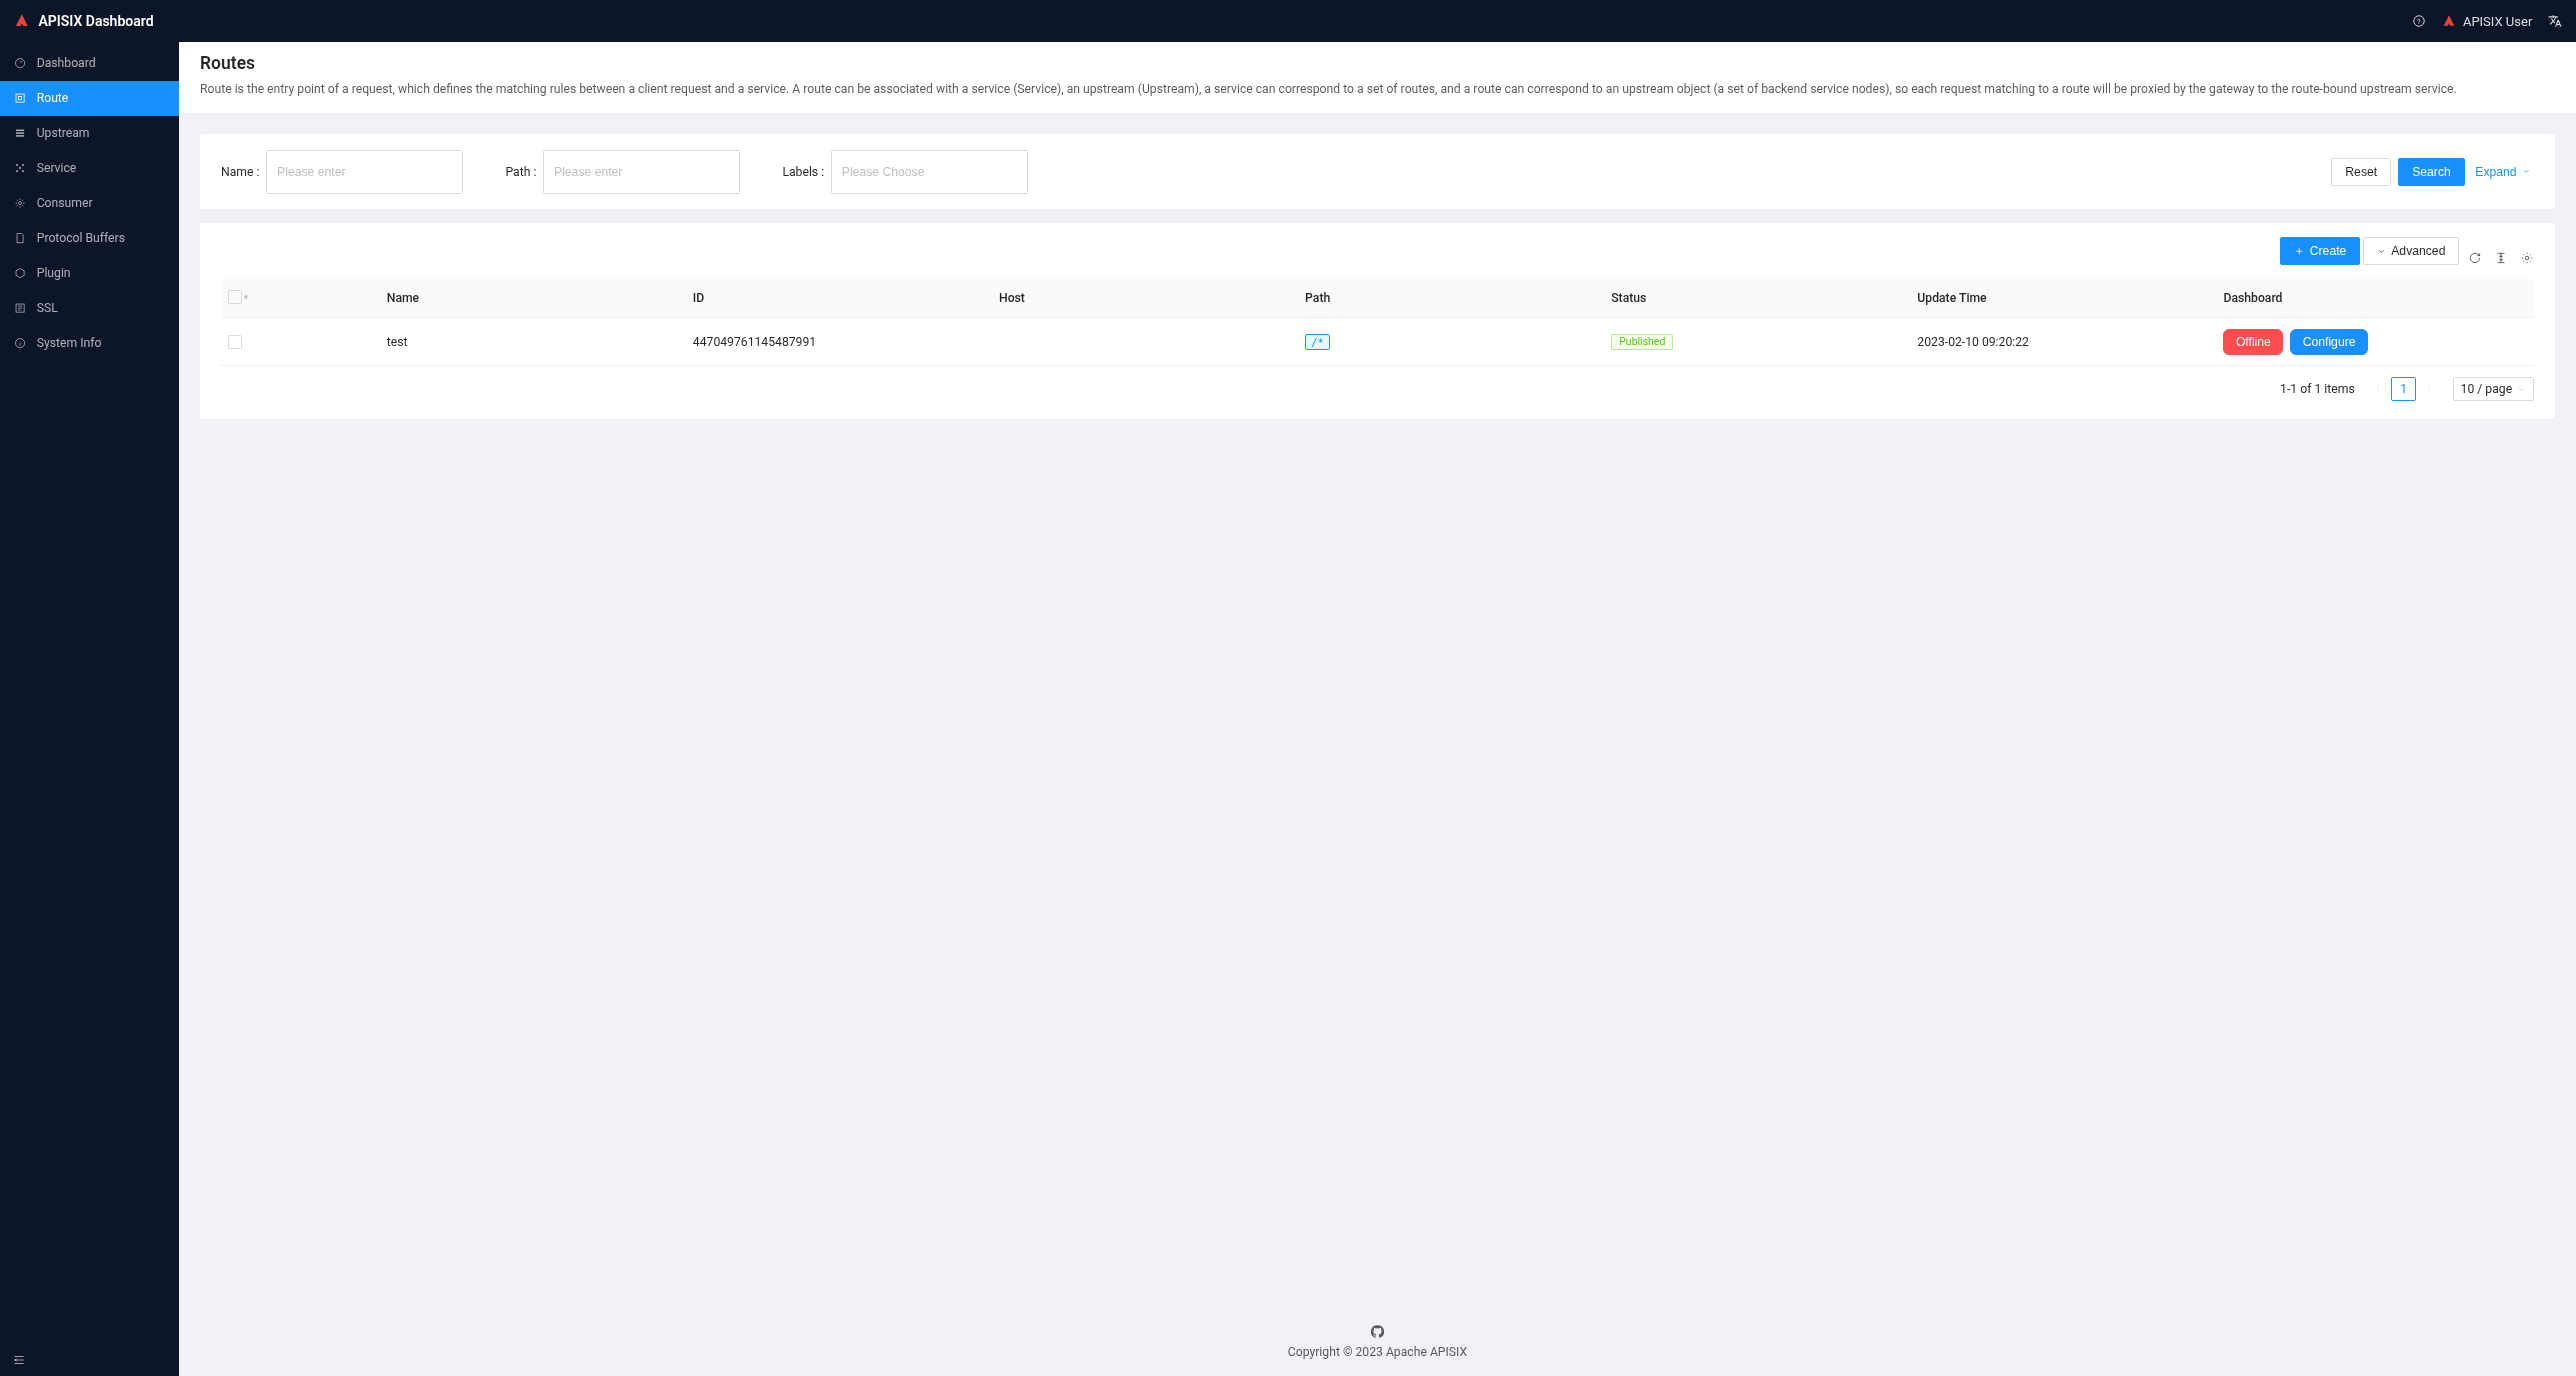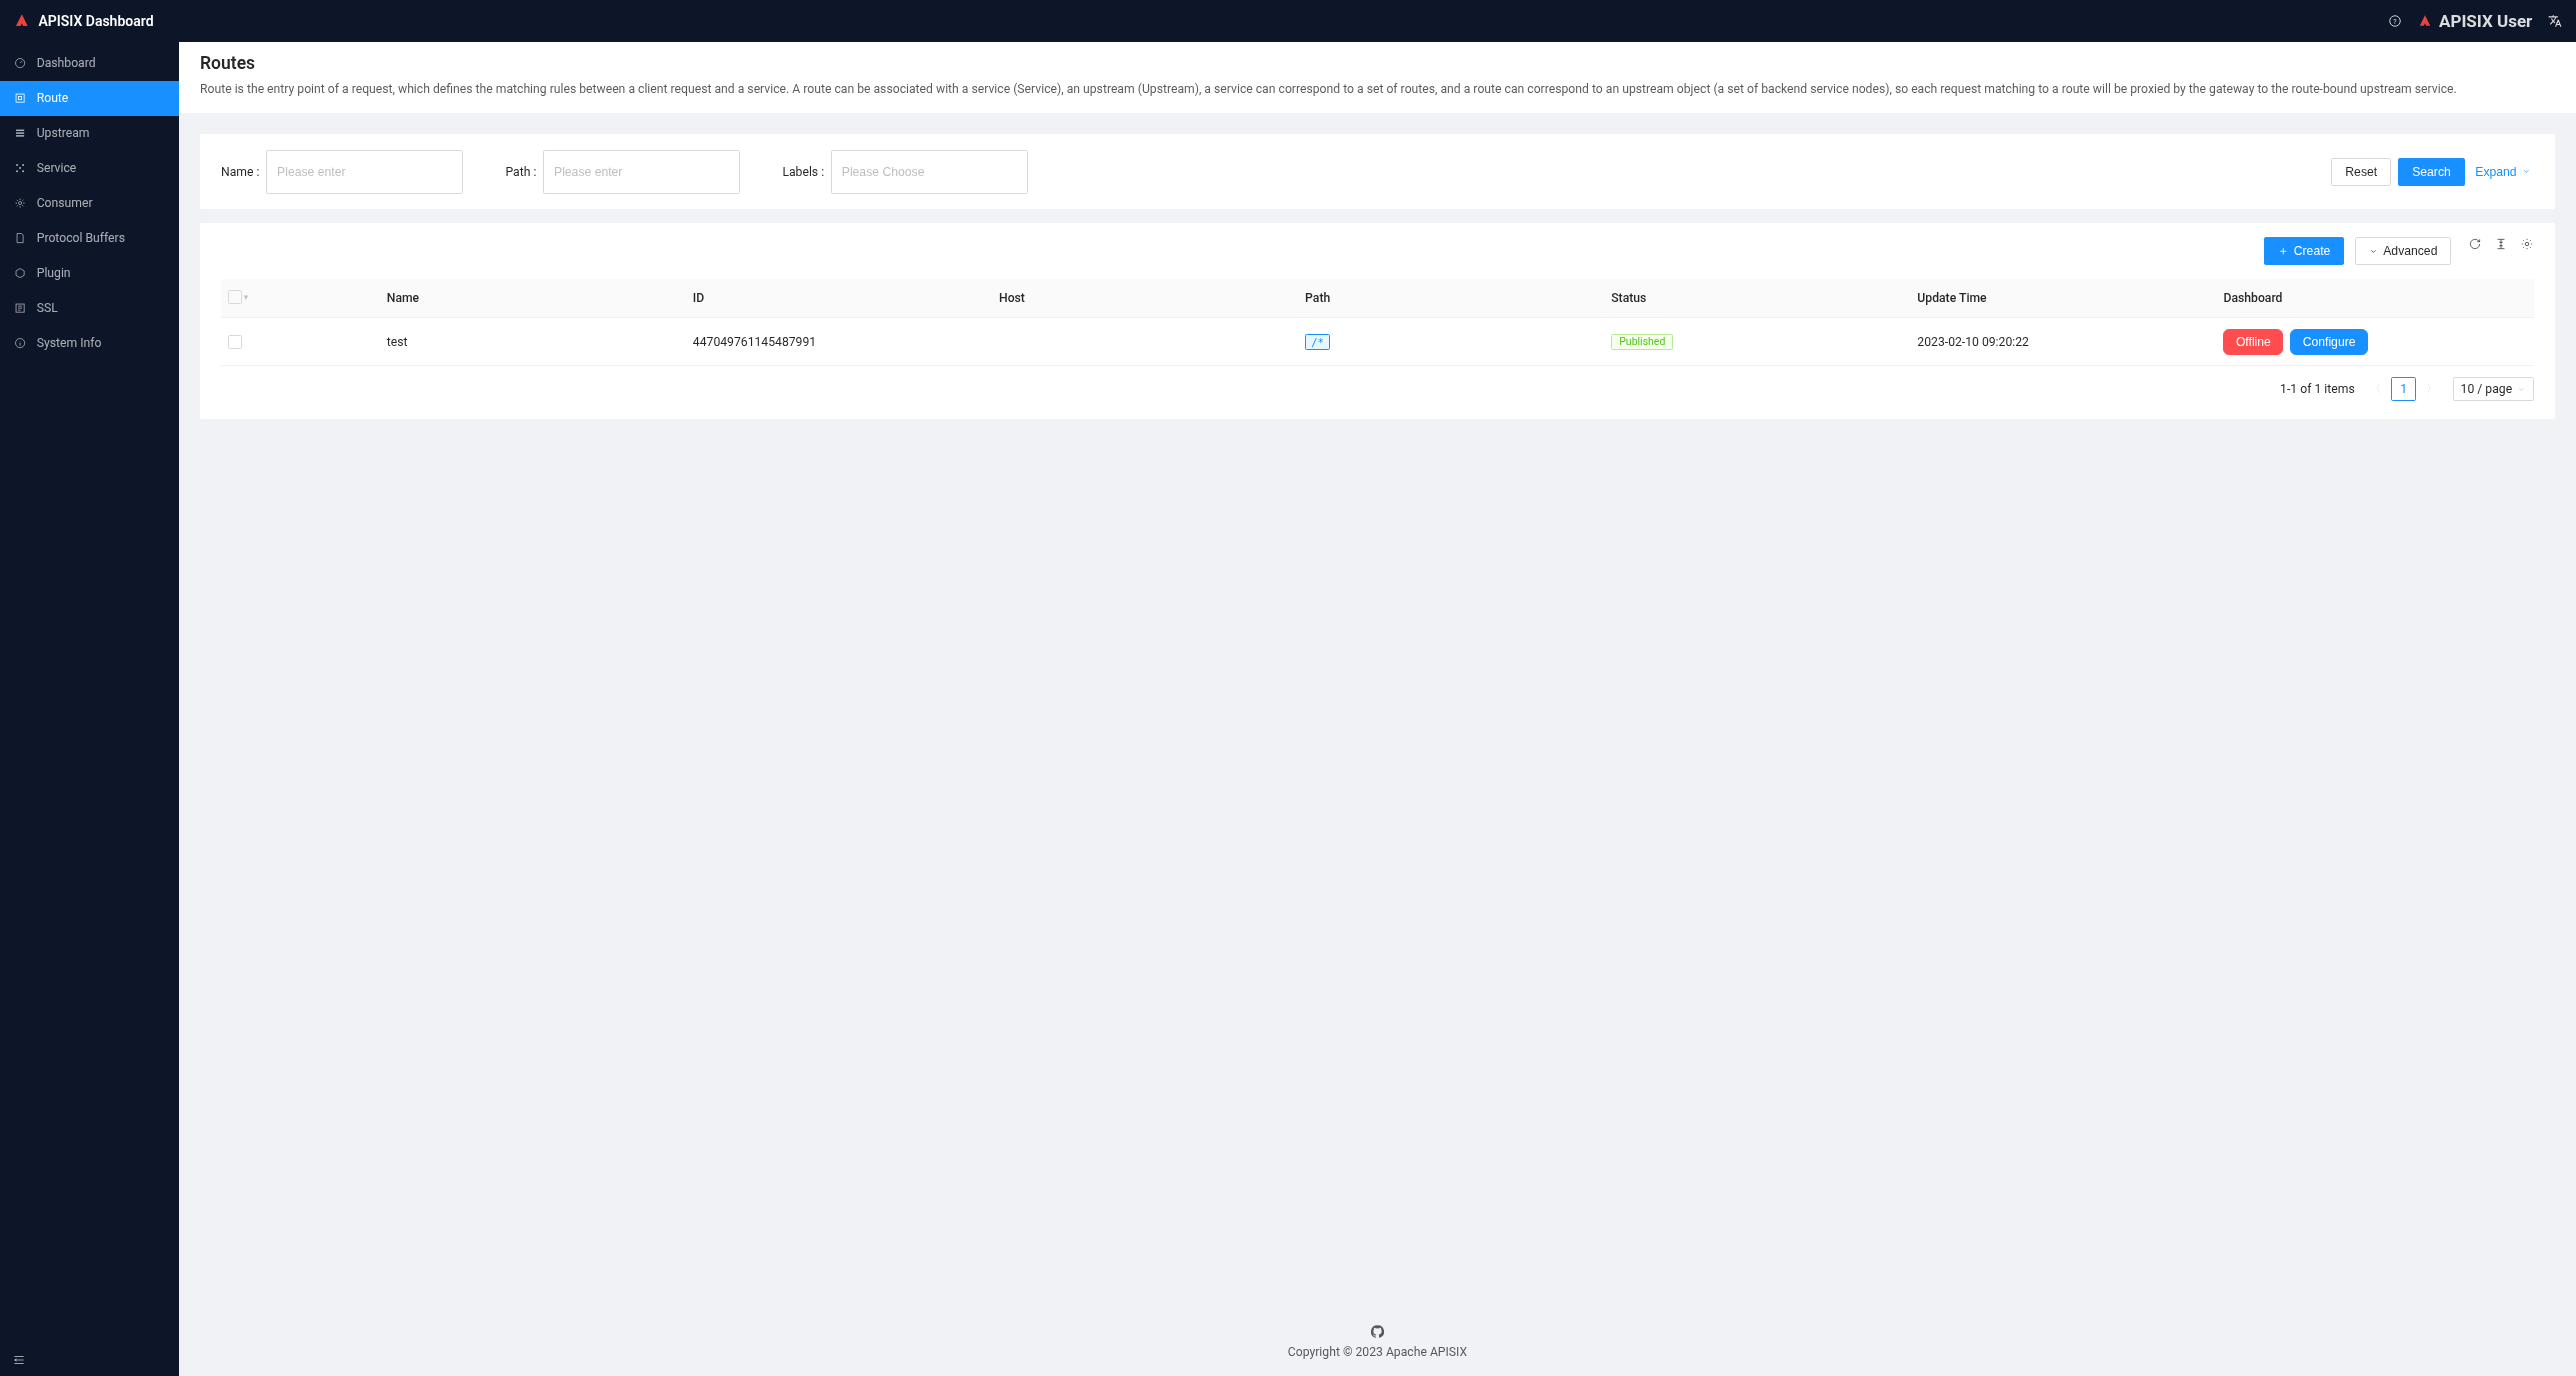--- a/index.html
+++ b/index.html
@@ -30,21 +30,21 @@
     background: var(--bg-dark);
     display:flex; align-items:center; justify-content:space-between;
     padding: 0 14px; z-index: 20;
     color:#fff;
   }
   .header-left { display:flex; align-items:flex-start; gap:8.7px; }
   .app-title { font-size:14px; font-weight:600; }
   .header-right { display:flex; align-items:center; gap:15.7px; }
   .header-right .ico { width:14px; height:14px; color: rgba(255,255,255,.85); cursor:pointer; }
   .user { display:flex; align-items:center; gap:7px; }
-  .user-name { font-size:17px; color: rgba(255,255,255,.85); font-weight: bold; }
+  .user-name { font-size:13px; color: rgba(255,255,255,.85); }
 
   
   .sidebar {
     position: fixed; top: var(--header-h); left:0; bottom:0;
     width: var(--sidebar-w); background: var(--bg-dark);
     display:flex; flex-direction:column;
   }
   .menu { list-style:none; margin:0; padding: 3.5px 0; }
   .menu-item {
     display:flex; align-items:center; gap:10.5px;
@@ -92,21 +92,21 @@
     font-size:12.2px; cursor:pointer;
     display:inline-flex; align-items:center; gap:5.2px;
   }
   .btn-primary { background: var(--primary); border-color: var(--primary); color:#fff; }
   .btn-danger  { background: var(--danger);  border-color: var(--danger);  color:#fff; }
   .btn-link { border:none; background:none; color: var(--primary); padding:0 3.5px; }
   .btn[disabled] { color: rgba(0,0,0,.25); cursor:not-allowed; background:#f5f5f5; }
 
   
   .table-card { margin-top:14px; padding: 14px 21px 17.5px; }
-  .table-toolbar { display:flex; justify-content:flex-end; align-items:flex-start; gap:11px; margin-bottom:14px; }
+  .table-toolbar { display:flex; justify-content:flex-end; align-items:flex-end; gap:3px; margin-bottom:14px; }
   .tb-icons { display:flex; align-items:center; gap:12.2px; margin-left:5.2px; }
   .tb-icons .ico { width:14px; height:14px; color: var(--text-med); cursor:pointer; }
 
   table.data { width:100%; border-collapse:collapse; table-layout:fixed; }
   .data th, .data td {
     text-align:left; padding: 10.5px 7px;
     font-size:12.2px; border-bottom:0.9px solid #f0f0f0;
     overflow:hidden; text-overflow:ellipsis; white-space:nowrap;
   }
   .data thead th { background:#fafafa; font-weight:500; color: var(--text-dark); }

